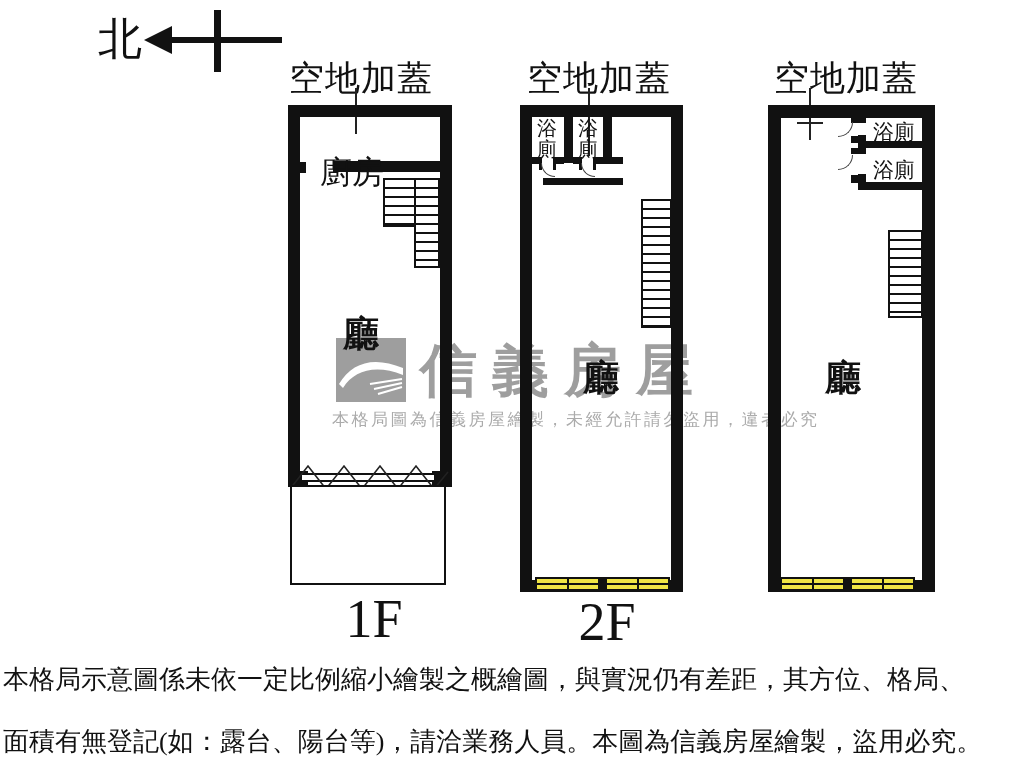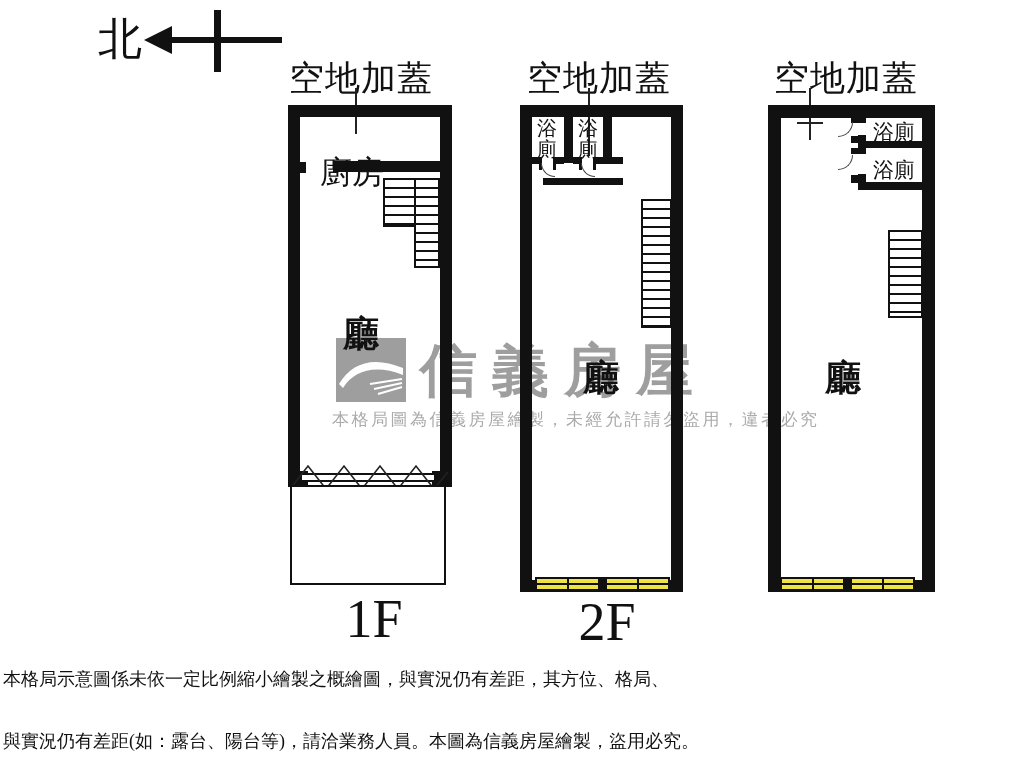--- a/index.html
+++ b/index.html
@@ -20,21 +20,21 @@
   .leader{position:absolute;width:2px;background:#222;}
   .arc{position:absolute;border:1.5px solid #444;border-top:none;border-right:none;border-radius:0 0 0 100%;}
   .arc-r{position:absolute;border:1.5px solid #444;border-top:none;border-left:none;border-radius:0 0 100% 0;}
   .rooftop{font-size:35px;letter-spacing:1px;}
   .room{font-size:36px;}
   .floorlabel{font-size:54px;text-align:right;}
   .bathv{position:absolute;width:22px;font-size:20px;line-height:21px;word-break:break-all;white-space:normal;text-align:center;}
   .bathh{position:absolute;font-size:21px;white-space:nowrap;}
   .wm-brand{position:absolute;font-size:57px;letter-spacing:15px;color:#9E9E9E;font-weight:bold;white-space:nowrap;}
   .wm-notice{position:absolute;font-size:17px;letter-spacing:2.5px;color:#ABABAB;white-space:nowrap;}
-  .disc{position:absolute;left:3px;width:1020px;font-size:18px;line-height:31px;white-space:nowrap;}
+  .disc{position:absolute;left:3px;width:1020px;font-size:26px;line-height:31px;white-space:nowrap;}
 </style>
 </head>
 <body>
 
 <div class="canvas">
 
   <div class="abs" style="left:336px;top:338px;width:70px;height:64px;background:#9E9E9E;">
     <svg width="70" height="64" viewBox="0 0 70 64">
       <path d="M3 46 C 16 24, 38 18, 67 30 L 67 37 C 40 26, 18 32, 7 50 Z" fill="#ffffff"></path>
       <path d="M34 46 L66 41 M38 51 L66 45 M42 56 L66 49" stroke="#ffffff" stroke-width="2" fill="none"></path>
@@ -137,15 +137,15 @@
   <div class="stairs" style="left:888px;top:230px;width:35px;height:88px;"></div>
 
   <div class="txt room cx" style="left:843px;top:354px;font-weight:bold;">廳</div>
 
   <div class="wall" style="left:843px;top:577px;width:9px;height:14px;"></div>
   <div class="win" style="left:780px;top:577px;width:65px;height:14px;"></div>
   <div class="win" style="left:850px;top:577px;width:65px;height:14px;"></div>
 
 
   <div class="disc" style="top:664px;">本格局示意圖係未依一定比例縮小繪製之概繪圖，與實況仍有差距，其方位、格局、</div>
-  <div class="disc" style="top:726px;">與實況仍有差距(如：露台、陽台等)，請洽業務人員。本圖為信義房屋繪製，盜用必究。</div>
+  <div class="disc" style="top:726px;">面積有無登記(如：露台、陽台等)，請洽業務人員。本圖為信義房屋繪製，盜用必究。</div>
 
 </div>
 
 </body></html>

